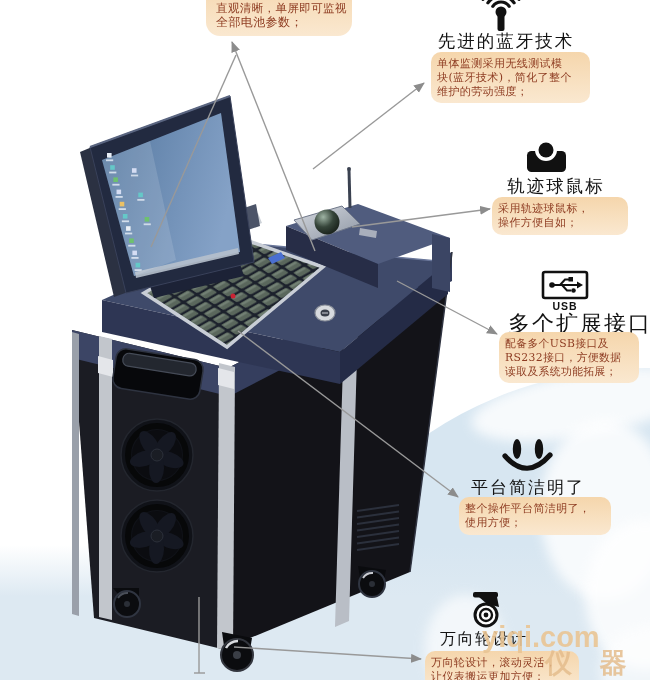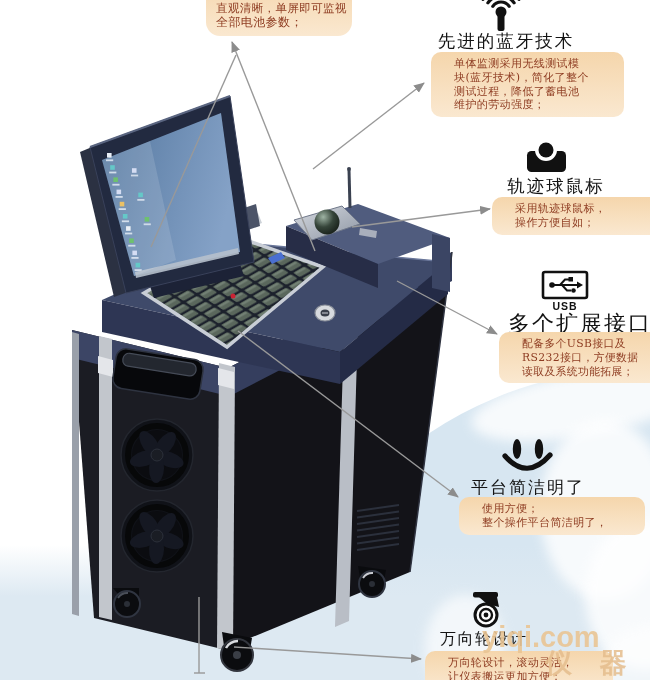--- a/index.html
+++ b/index.html
@@ -14,21 +14,21 @@
   #cloud1{left:470px;top:372px;width:230px;height:64px;transform:rotate(-10deg);}
   #cloud2{left:540px;top:420px;width:130px;height:180px;}
   #cloud3{left:585px;top:520px;width:120px;height:150px;}
   #cloud4{left:425px;top:595px;width:80px;height:105px;opacity:.65;}
   #cloud5{left:600px;top:625px;width:110px;height:90px;opacity:.6;}
   svg.stage{position:absolute;left:0;top:0;}
   
   .co-title{position:absolute;font-weight:normal;font-size:17px;line-height:1.25;
             letter-spacing:2px;color:#141414;text-align:center;white-space:nowrap;}
   .co-box{position:absolute;background:linear-gradient(180deg,#f5d6ac 0%,#fae8d0 100%);
-          border-radius:10px;padding:5px 23px;}
+          border-radius:10px;padding:5px 6px;}
   .co-line{font-family:"DejaVu Serif",serif;font-size:11px;line-height:13.8px;
            letter-spacing:.4px;color:#8e3c22;white-space:nowrap;}
   #co-screen{left:206px;top:-22px;width:146px;height:58px;border-radius:14px;
              padding:24px 9px 5px 10px;box-sizing:border-box;}
   #bt-title{left:436px;top:31px;width:140px;font-size:17.5px;}
   #bt-box{left:431px;top:52px;width:147px;}
   #tb-title{left:497px;top:176px;width:118px;font-size:17.5px;}
   #tb-box{left:492px;top:197px;width:124px;}
   #usb-title{left:508px;top:310px;width:112px;font-size:22px;}
   #usb-box{left:499px;top:332px;width:128px;}
@@ -290,41 +290,40 @@
 
 <div class="co-box" id="co-screen">
   <div class="co-line" style="font-size:11.5px">直观清晰，单屏即可监视</div>
   <div class="co-line" style="font-size:12px">全部电池参数；</div>
 </div>
 
 <div class="co-title" id="bt-title">先进的蓝牙技术</div>
 <div class="co-box" id="bt-box">
   <div class="co-line">单体监测采用无线测试模</div>
   <div class="co-line">块(蓝牙技术)，简化了整个</div>
-  <div class="co-line">测试过程，降低了蓄电池</div>
   <div class="co-line">维护的劳动强度；</div>
 </div>
 
 <div class="co-title" id="tb-title">轨迹球鼠标</div>
 <div class="co-box" id="tb-box">
   <div class="co-line">采用轨迹球鼠标，</div>
   <div class="co-line">操作方便自如；</div>
 </div>
 
 <div class="co-title" id="usb-title">多个扩展接口</div>
 <div class="co-box" id="usb-box">
   <div class="co-line" style="font-size:10.8px">配备多个USB接口及</div>
   <div class="co-line" style="font-size:10.8px">RS232接口，方便数据</div>
   <div class="co-line" style="font-size:10.8px">读取及系统功能拓展；</div>
 </div>
 
 <div class="co-title" id="sm-title">平台简洁明了</div>
 <div class="co-box" id="sm-box">
+  <div class="co-line">整个操作平台简洁明了，</div>
   <div class="co-line">使用方便；</div>
-  <div class="co-line">整个操作平台简洁明了，</div>
 </div>
 
 <div class="co-title" id="wh-title">万向轮设计</div>
 <div class="co-box" id="wh-box">
   <div class="co-line">万向轮设计，滚动灵活，</div>
   <div class="co-line">让仪表搬运更加方便；</div>
 </div>
 
 <div class="wm-latin">yiqi.com</div>
 <div class="wm-cjk">仪 器 网</div>

